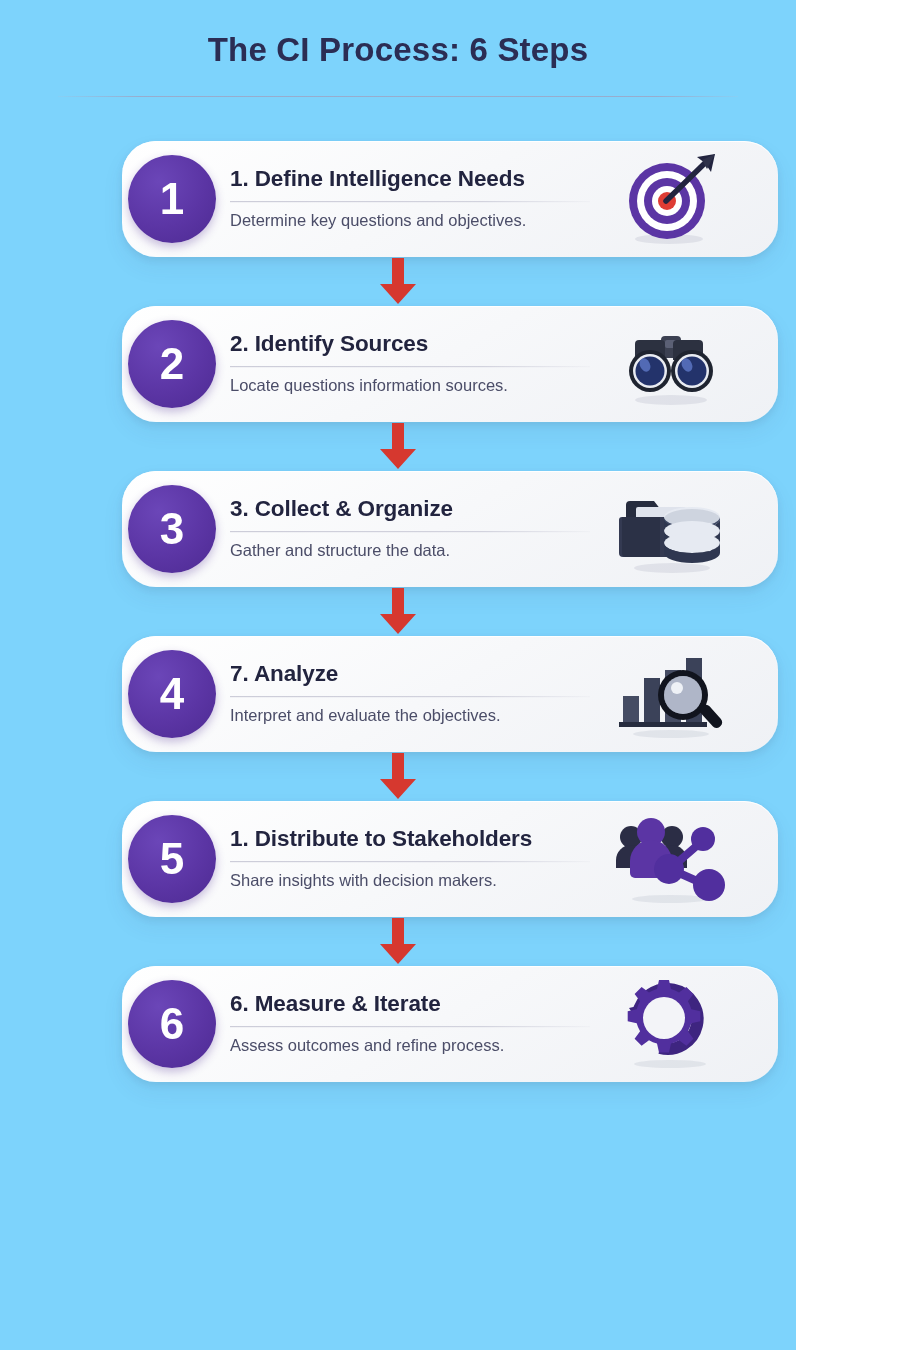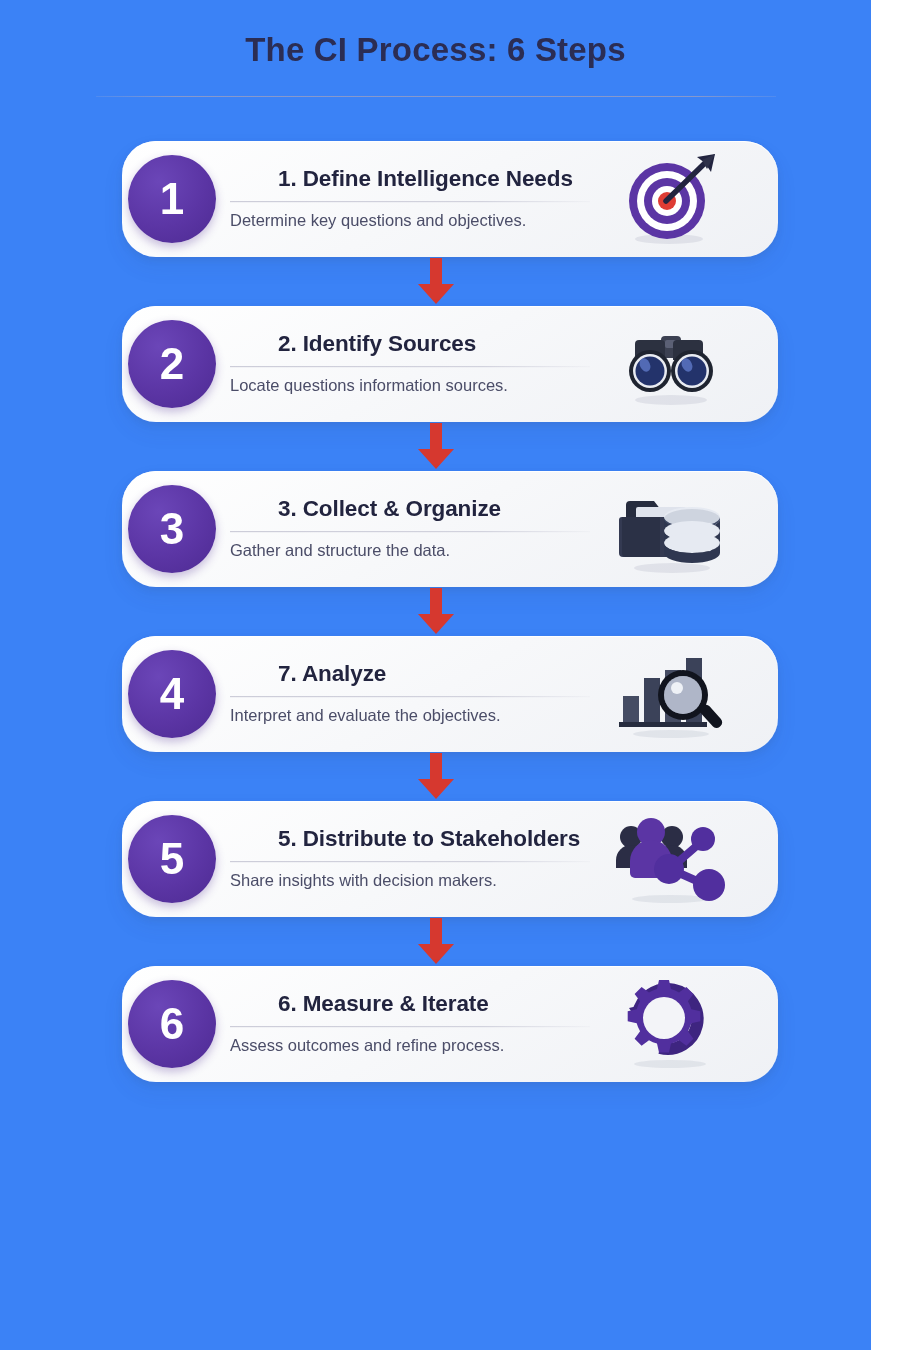--- a/index.html
+++ b/index.html
@@ -7,23 +7,23 @@
   html, body {
     width: 900px;
     height: 1350px;
     background: #ffffff;
     font-family: "Liberation Sans", sans-serif;
     overflow: hidden;
   }
 
   .page {
     position: relative;
-    width: 871px;
+    width: 796px;
     height: 1350px;
-    background: #3b82f6;
+    background: #7dd3fc;
   }
 
   
   .header {
     padding-top: 30px;
     text-align: center;
   }
   .page-title {
     font-family: "Liberation Sans", sans-serif;
     font-size: 33px;
@@ -98,21 +98,20 @@
     transform: translateY(-50%);
     width: 360px;
   }
   .step-title {
     font-size: 22.5px;
     font-weight: bold;
     color: #22243f;
     line-height: 1.15;
     white-space: nowrap;
     letter-spacing: -0.1px;
-    margin-left: 48px;
   }
   .step-divider {
     height: 1px;
     margin: 10px 0 9px 0;
     width: 100%;
     background: linear-gradient(to right,
         rgba(150,150,175,0.55),
         rgba(150,150,175,0.45) 70%,
         rgba(150,150,175,0.05));
   }
@@ -285,21 +284,21 @@
         <svg class="arrow-svg" width="44" height="46" viewBox="0 0 44 46">
           <path d="M16 0 H28 V26 H40 L22 46 L4 26 H16 Z" fill="#d6382f"></path>
         </svg>
       </div>
     </div>
 
     <div class="step-block">
       <div class="card">
         <div class="badge">5</div>
         <div class="text-wrap">
-          <div class="step-title">5. Distribute to Stakeholders</div>
+          <div class="step-title">1. Distribute to Stakeholders</div>
           <div class="step-divider"></div>
           <div class="step-desc">Share insights with decision makers.</div>
         </div>
         <div class="icon-slot">
           <svg width="114" height="92" viewBox="0 0 114 92">
             <ellipse cx="56" cy="86" rx="38" ry="4" fill="#c9ccd8" opacity="0.4"></ellipse>
             <circle cx="17" cy="24" r="11" fill="#2b2d45"></circle>
             <path d="M2 55 v-8 a15 15 0 0 1 30 0 v8 z" fill="#2b2d45"></path>
             <circle cx="58" cy="24" r="11" fill="#2b2d45"></circle>
             <path d="M43 55 v-8 a15 15 0 0 1 30 0 v8 z" fill="#2b2d45"></path>

